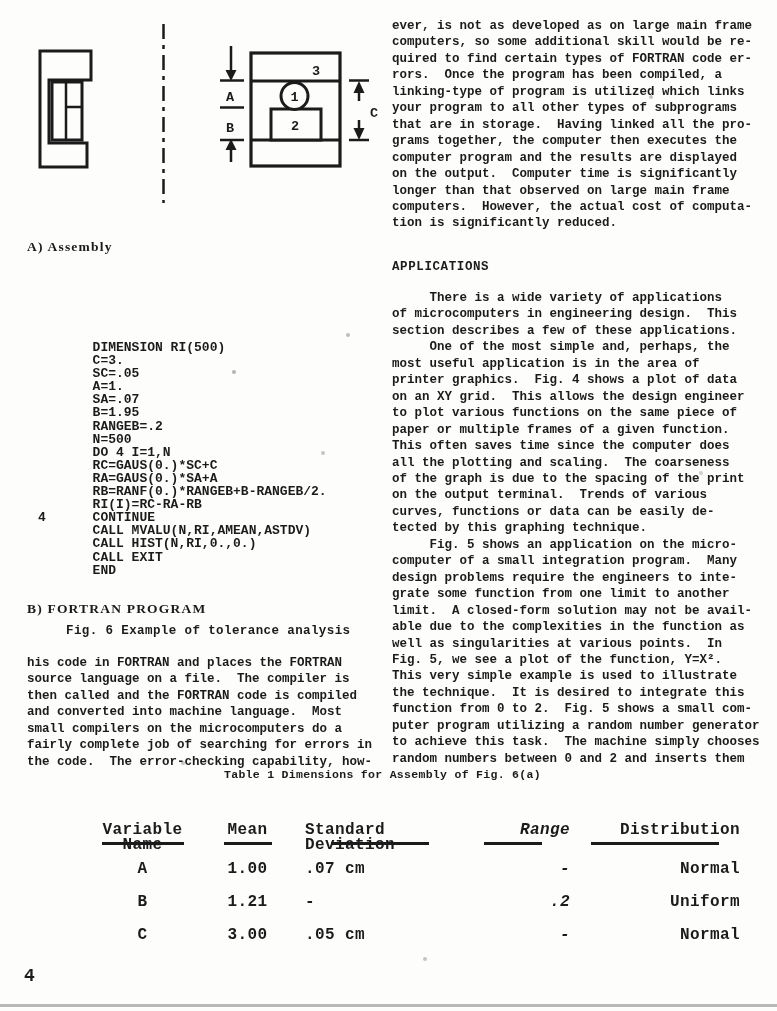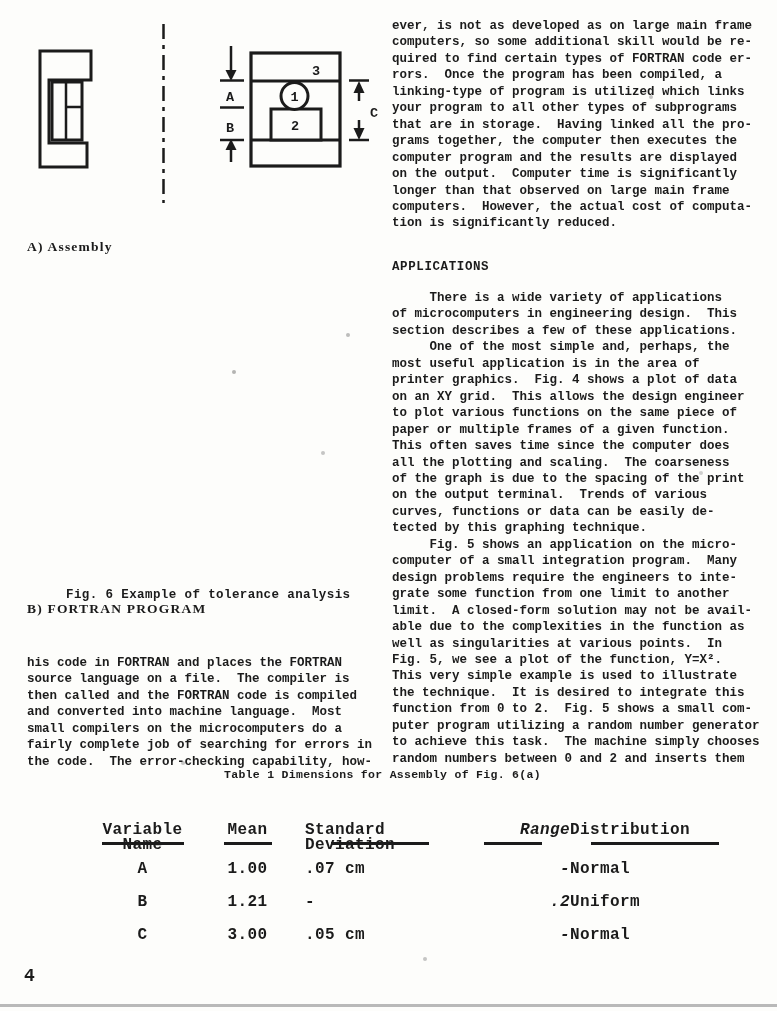--- a/index.html
+++ b/index.html
@@ -16,21 +16,21 @@
   .code-text { font-size:13px;  line-height:13.1px; }
   .section-label { font-size:13.5px; letter-spacing:1.2px;font-family:Liberation Serif, serif; }
   .caption { font-size:12.5px; letter-spacing:0.4px; }
   .heading { font-size:12.5px; letter-spacing:0.6px; }
   .tbl-title { font-size:11.5px; letter-spacing:0.3px; }
   .tbl-row { display:flex; width:645px; font-size:16px; letter-spacing:0.4px; }
   .tbl-row .c0 { width:95px;  text-align:center; }
   .tbl-row .c1 { width:115px; text-align:center; }
   .tbl-row .c2 { width:150px; text-align:left; }
   .tbl-row .c3 { width:115px; text-align:right;font-style:italic; }
-  .tbl-row .c4 { width:170px; text-align:left; }
+  .tbl-row .c4 { width:170px; text-align:right; }
   .hdr-cell { position:relative; white-space:pre-line; line-height:15px; height:44px; }
   .hdr-rule { position:absolute; top:34px; left:50%; transform:translateX(-50%);
               border-top:3px solid #1b1b1b; }
   .page-number { font-size:18px; }
   .scan-edge { left:0; top:1004px; width:777px; height:3px; background:#b9b9b9; }
   .speckles { left:0; top:0; width:2px; height:2px; border-radius:50%;
     box-shadow: 233px 371px 0 1px rgba(70,70,70,.4), 347px 334px 0 1px rgba(70,70,70,.35),
                 650px 96px 0 1px rgba(70,70,70,.3), 531px 641px 0 1px rgba(70,70,70,.3),
                 322px 452px 0 1px rgba(70,70,70,.3), 182px 762px 0 1px rgba(70,70,70,.3),
                 700px 472px 0 1px rgba(70,70,70,.25), 424px 958px 0 1px rgba(70,70,70,.3); }
@@ -74,24 +74,42 @@
     <line x1="359" y1="101" x2="359" y2="85" stroke="#1b1b1b" stroke-width="2.5"></line>
     <polygon points="353.5,93 364.5,93 359,81" fill="#1b1b1b"></polygon>
     <text x="370" y="117">C</text>
     <line x1="359" y1="120" x2="359" y2="136" stroke="#1b1b1b" stroke-width="2.5"></line>
     <polygon points="353.5,128 364.5,128 359,140" fill="#1b1b1b"></polygon>
     <line x1="349" y1="140" x2="369" y2="140" stroke="#1b1b1b" stroke-width="2.5"></line>
   </svg>
 
   <div class="abs section-label" style="left:27px; top:239px">A) Assembly</div>
 
+  <pre class="abs code-text" style="left:38px; top:341px">       DIMENSION RI(500)
+       C=3.
+       SC=.05
+       A=1.
+       SA=.07
+       B=1.95
+       RANGEB=.2
+       N=500
+       DO 4 I=1,N
+       RC=GAUS(0.)*SC+C
+       RA=GAUS(0.)*SA+A
+       RB=RANF(0.)*RANGEB+B-RANGEB/2.
+       RI(I)=RC-RA-RB
+4      CONTINUE
+       CALL MVALU(N,RI,AMEAN,ASTDV)
+       CALL HIST(N,RI,0.,0.)
+       CALL EXIT
+       END</pre>
 
   <div class="abs section-label" style="left:27px; top:601px">B) FORTRAN PROGRAM</div>
 
-  <div class="abs caption" style="left:66px; top:588px">Fig. 6  Example of tolerance analysis</div>
+  <div class="abs caption" style="left:66px; top:624px">Fig. 6  Example of tolerance analysis</div>
 
   <pre class="abs body-text" style="left:27px; top:655px">his code in FORTRAN and places the FORTRAN
 source language on a file.  The compiler is
 then called and the FORTRAN code is compiled
 and converted into machine language.  Most
 small compilers on the microcomputers do a
 fairly complete job of searching for errors in
 the code.  The error-checking capability, how-</pre>
 
   <pre class="abs body-text" style="left:392px; top:18px">ever, is not as developed as on large main frame

